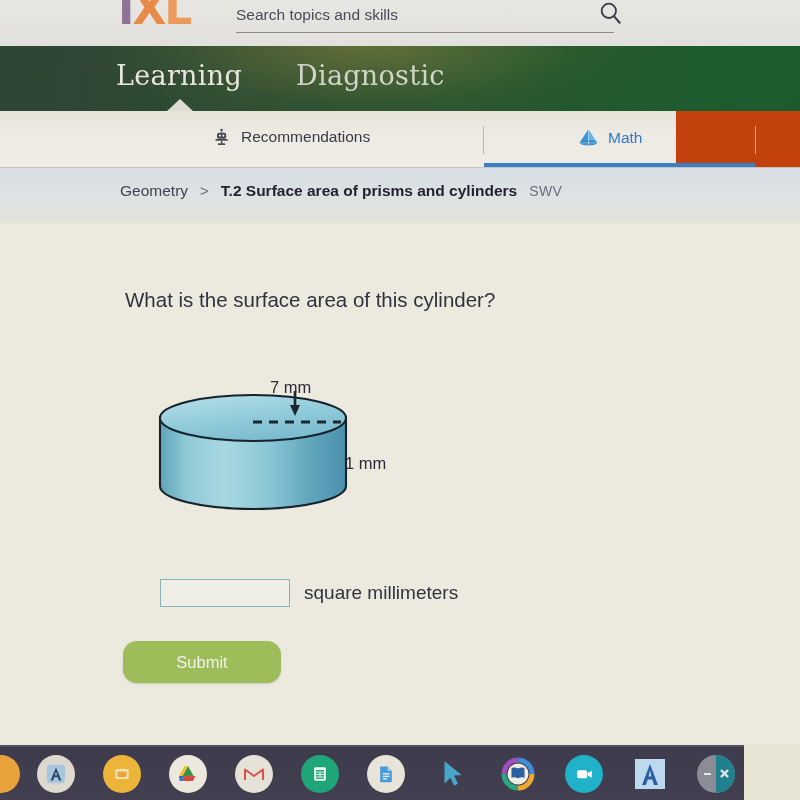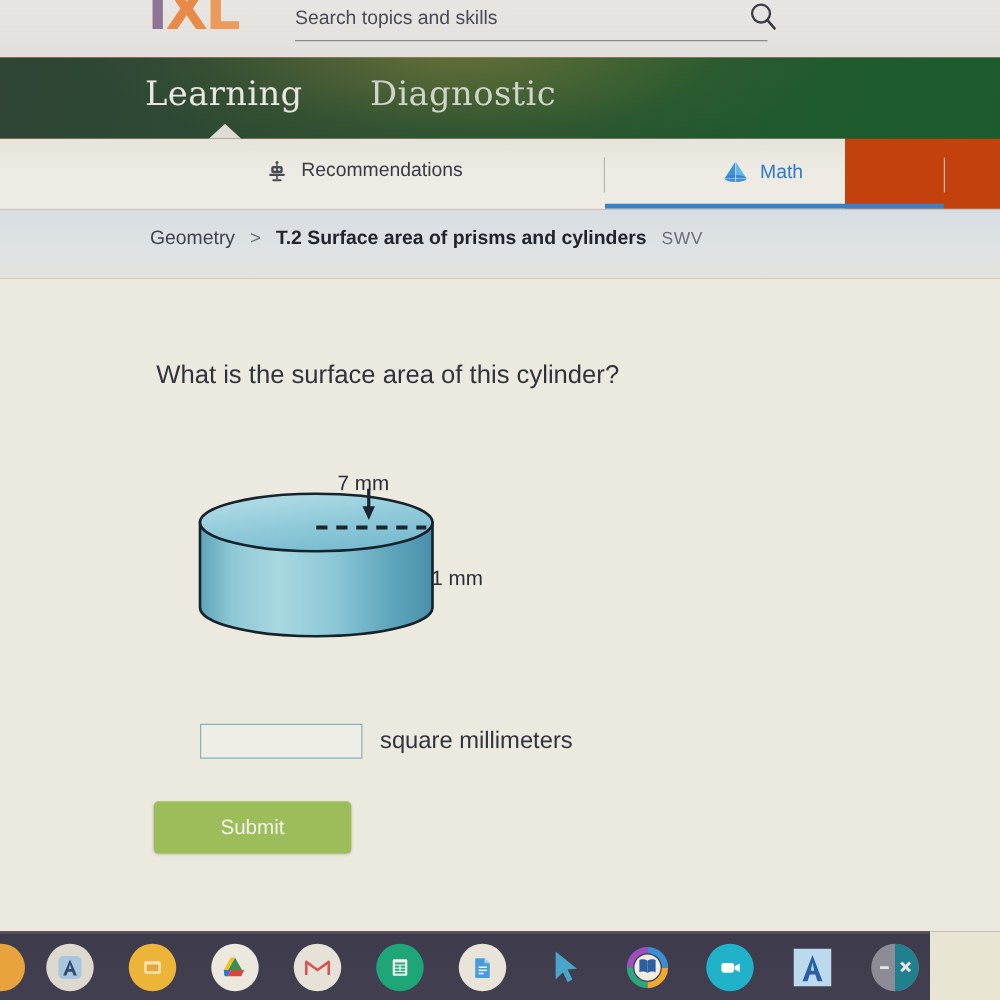--- a/index.html
+++ b/index.html
@@ -230,21 +230,21 @@
     color: #32323e;
   }
 
   
   .submit-btn {
     position: absolute;
     left: 123px; top: 418px;
     width: 158px; height: 42px;
     background: #9dbd5a;
     border: none;
-    border-radius: 4px;
+    border-radius: 14px;
     color: #f2f2ea;
     font-family: "Liberation Sans", sans-serif;
     font-size: 16.5px;
     cursor: pointer;
     box-shadow: 0 1px 2px rgba(0,0,0,0.14);
   }
 
   
   .taskbar {
     position: absolute;

